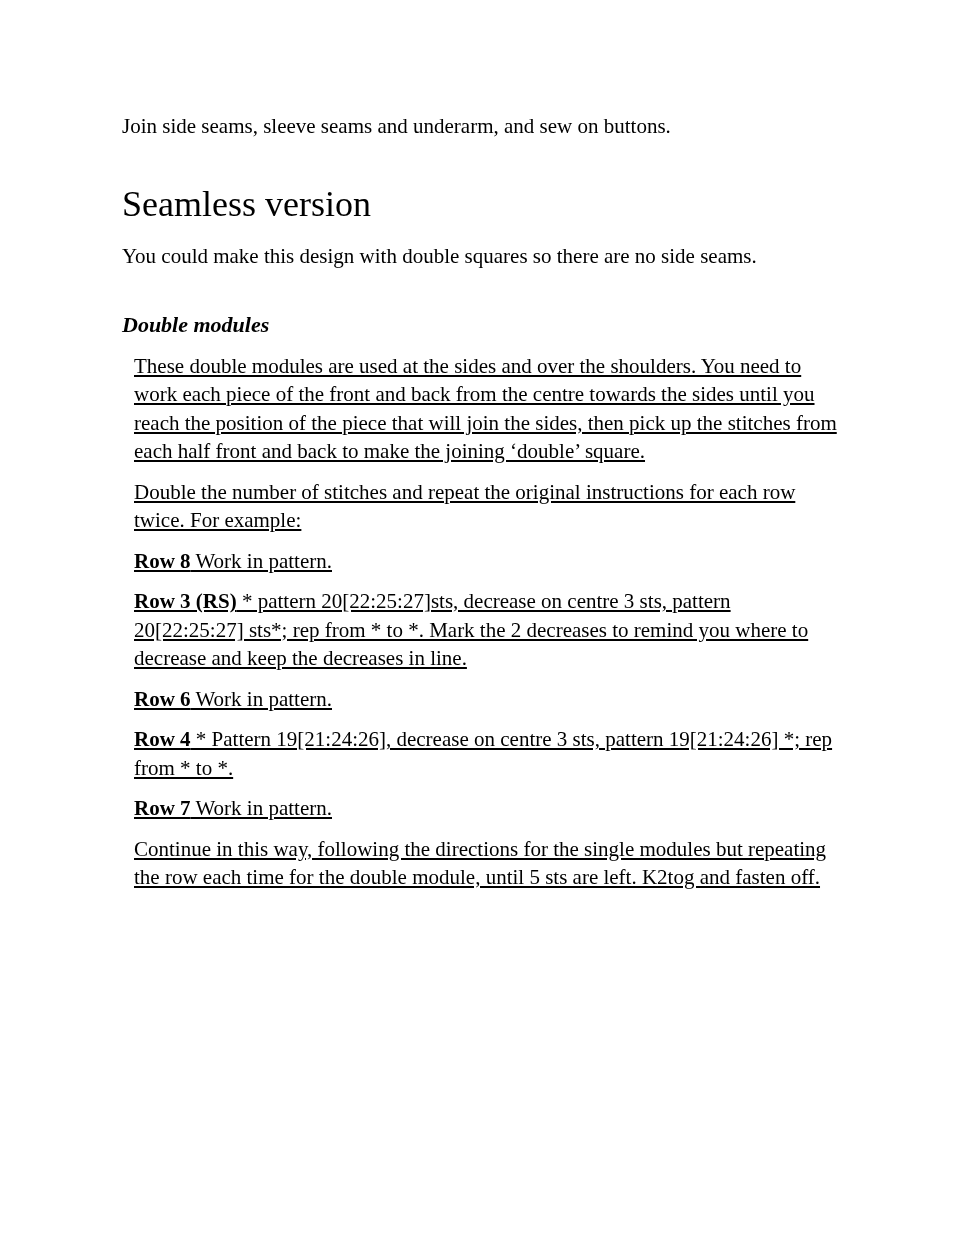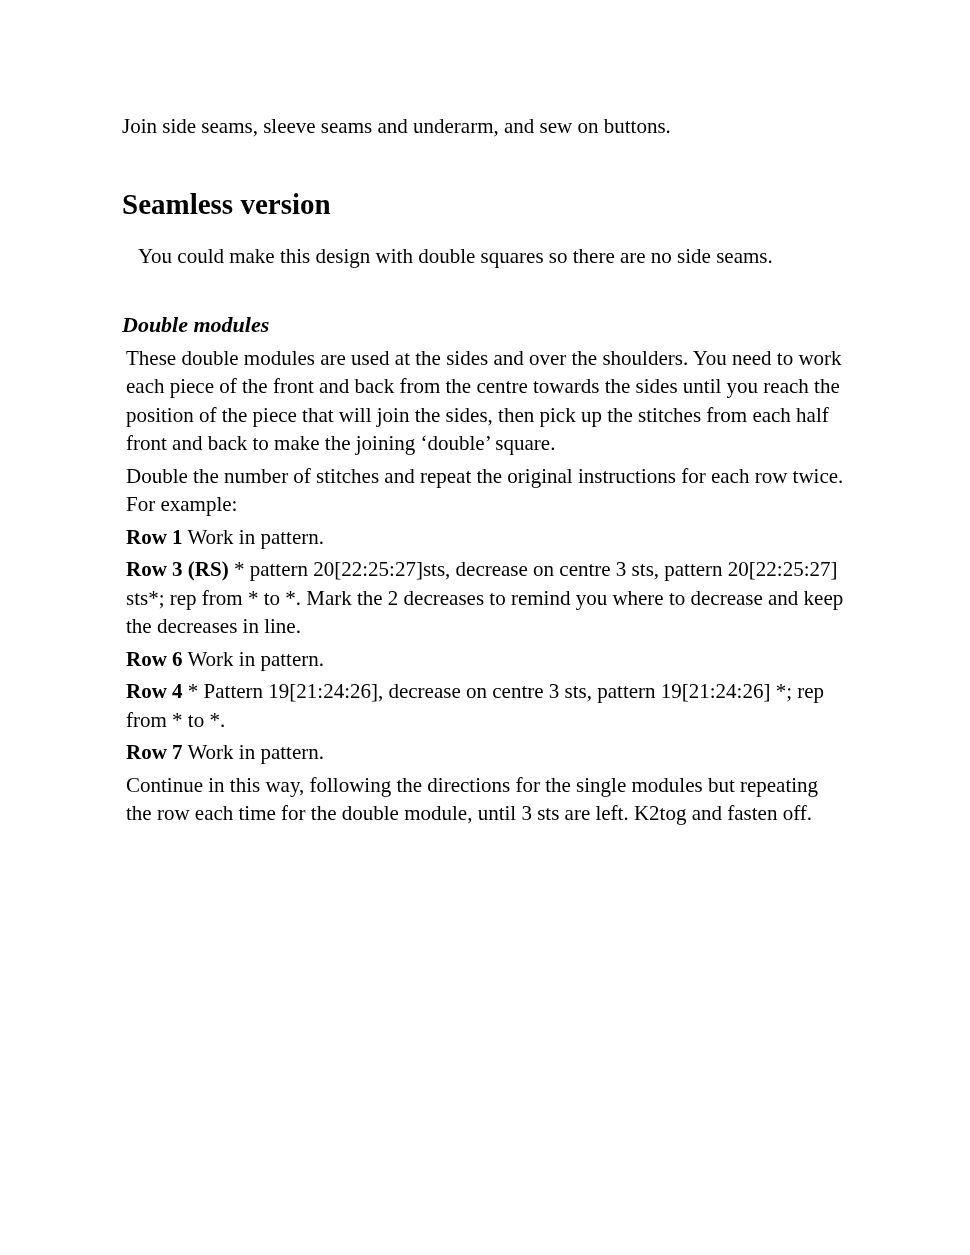--- a/index.html
+++ b/index.html
@@ -22,36 +22,37 @@
     top: 112px;
     width: 728px;
     font-size: 21px;
     line-height: 28.5px;
   }
   .intro {
     margin: 0;
   }
   .section-heading {
     margin: 46px 0 0 0;
-    font-size: 29px;
+    font-size: 36px;
     line-height: 34px;
-    font-weight: 700;
+    font-weight: 400;
   }
   .lead {
-    margin: 21px 0 0 16px;
+    margin: 21px 0 0 0;
   }
   .subsection-heading {
     margin: 41px 0 0 0;
     font-size: 22px;
     line-height: 28.5px;
     font-style: italic;
     font-weight: 700;
   }
   .blk {
-    margin: 4px;
+    margin: 12px;
+    text-decoration: underline;
   }
   .lbl {
     font-weight: 700;
   }
 </style>
 </head>
 <body>
 
 <div class="page">
   <div class="content">
@@ -62,26 +63,26 @@
 
     <p class="lead">You could make this design with double squares so there are no side seams.</p>
 
     <h3 class="subsection-heading">Double modules</h3>
 
     <p class="blk"><span>These double modules are used at the sides and over the shoulders. You need to work each piece of the front and back from the centre towards the sides until you reach the position of the piece that will join the sides, then pick up the stitches from each half front and back to make the joining ‘double’ square.</span></p>
 
     <p class="blk"><span>Double the number of stitches and repeat the original instructions for each row twice. For example:</span></p>
 
 
-    <p class="blk"><b class="lbl">Row 1</b><span> Work in pattern.</span></p>
+    <p class="blk"><b class="lbl">Row 8</b><span> Work in pattern.</span></p>
 
     <p class="blk"><b class="lbl">Row 3 (RS)</b><span> * pattern 20[22:25:27]sts, decrease on centre 3 sts, pattern 20[22:25:27] sts*; rep from * to *. Mark the 2 decreases to remind you where to decrease and keep the decreases in line.</span></p>
 
     <p class="blk"><b class="lbl">Row 6</b><span> Work in pattern.</span></p>
 
     <p class="blk"><b class="lbl">Row 4</b><span> * Pattern 19[21:24:26], decrease on centre 3 sts, pattern 19[21:24:26] *; rep from * to *.</span></p>
 
     <p class="blk"><b class="lbl">Row 7</b><span> Work in pattern.</span></p>
 
-    <p class="blk"><span>Continue in this way, following the directions for the single modules but repeating the row each time for the double module, until 3 sts are left. K2tog and fasten off.</span></p>
+    <p class="blk"><span>Continue in this way, following the directions for the single modules but repeating the row each time for the double module, until 5 sts are left. K2tog and fasten off.</span></p>
 
   </div>
 </div>
 
 </body></html>

